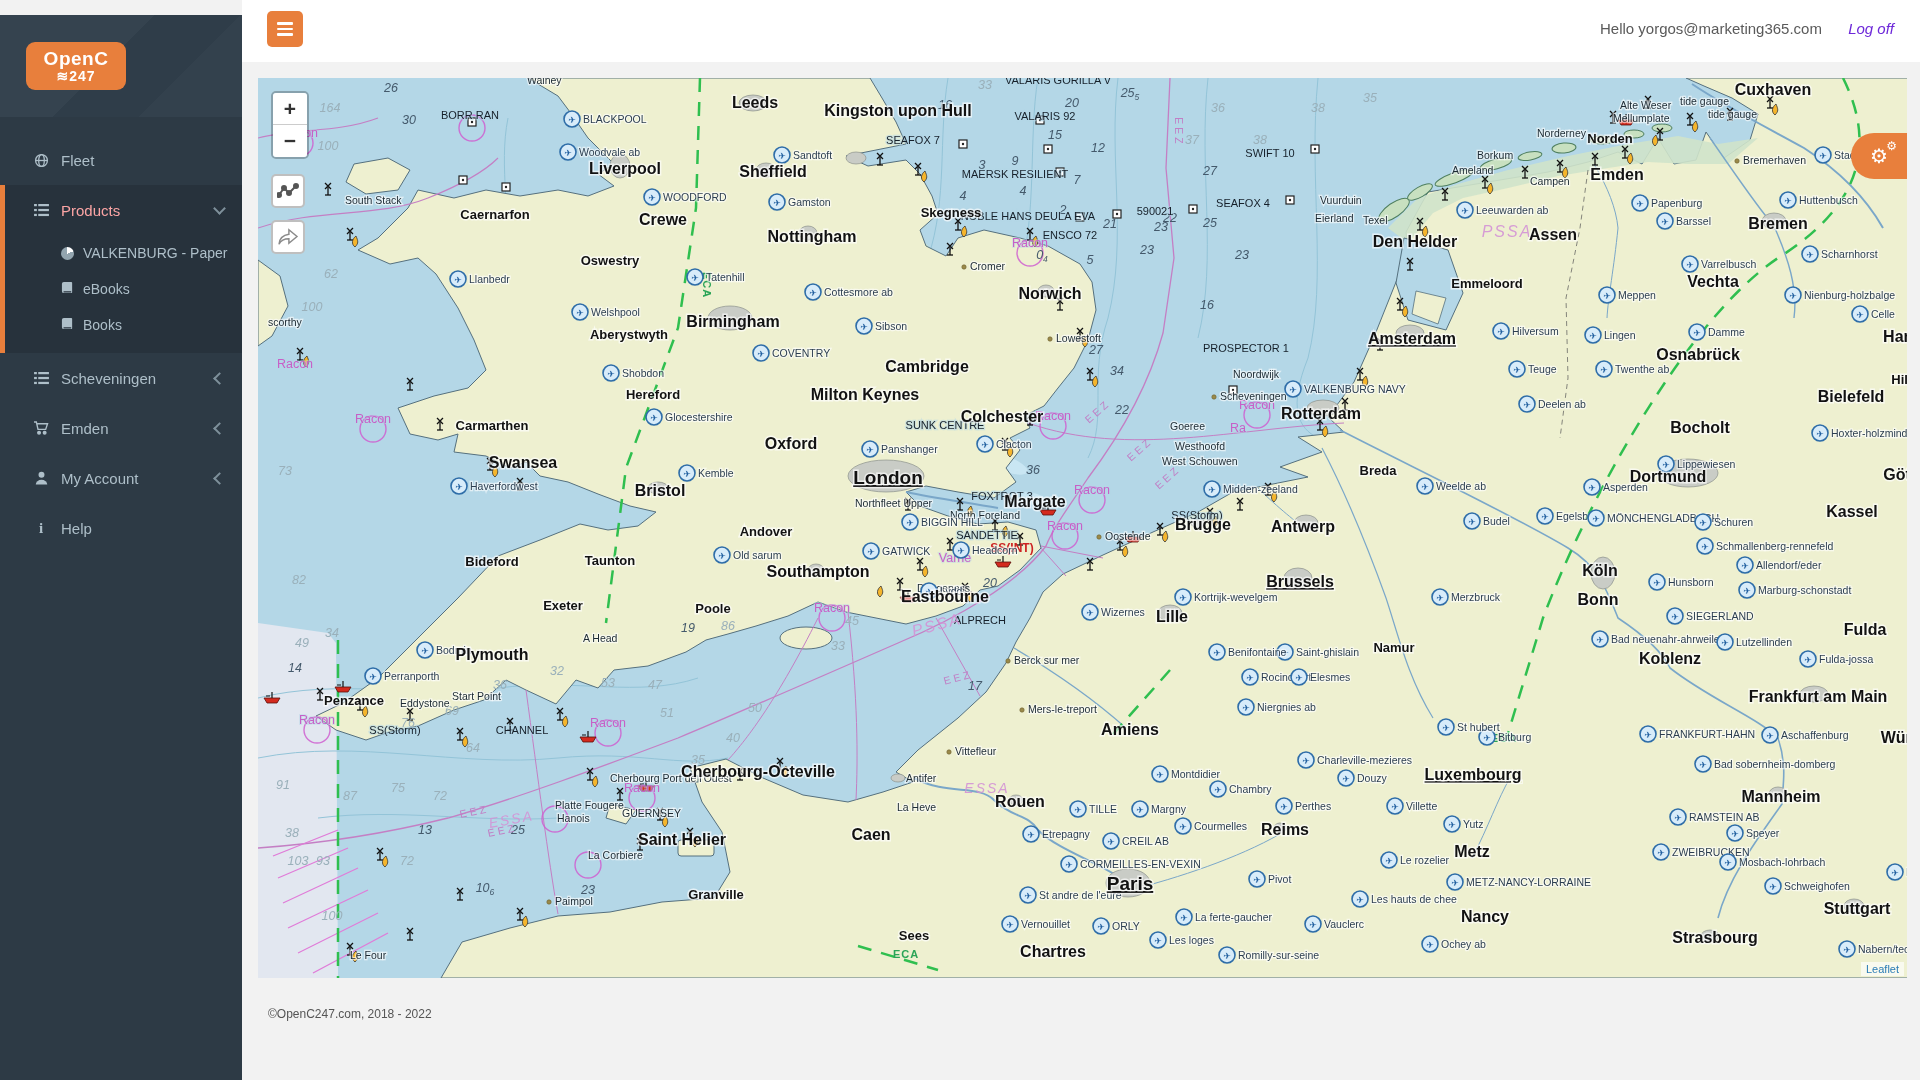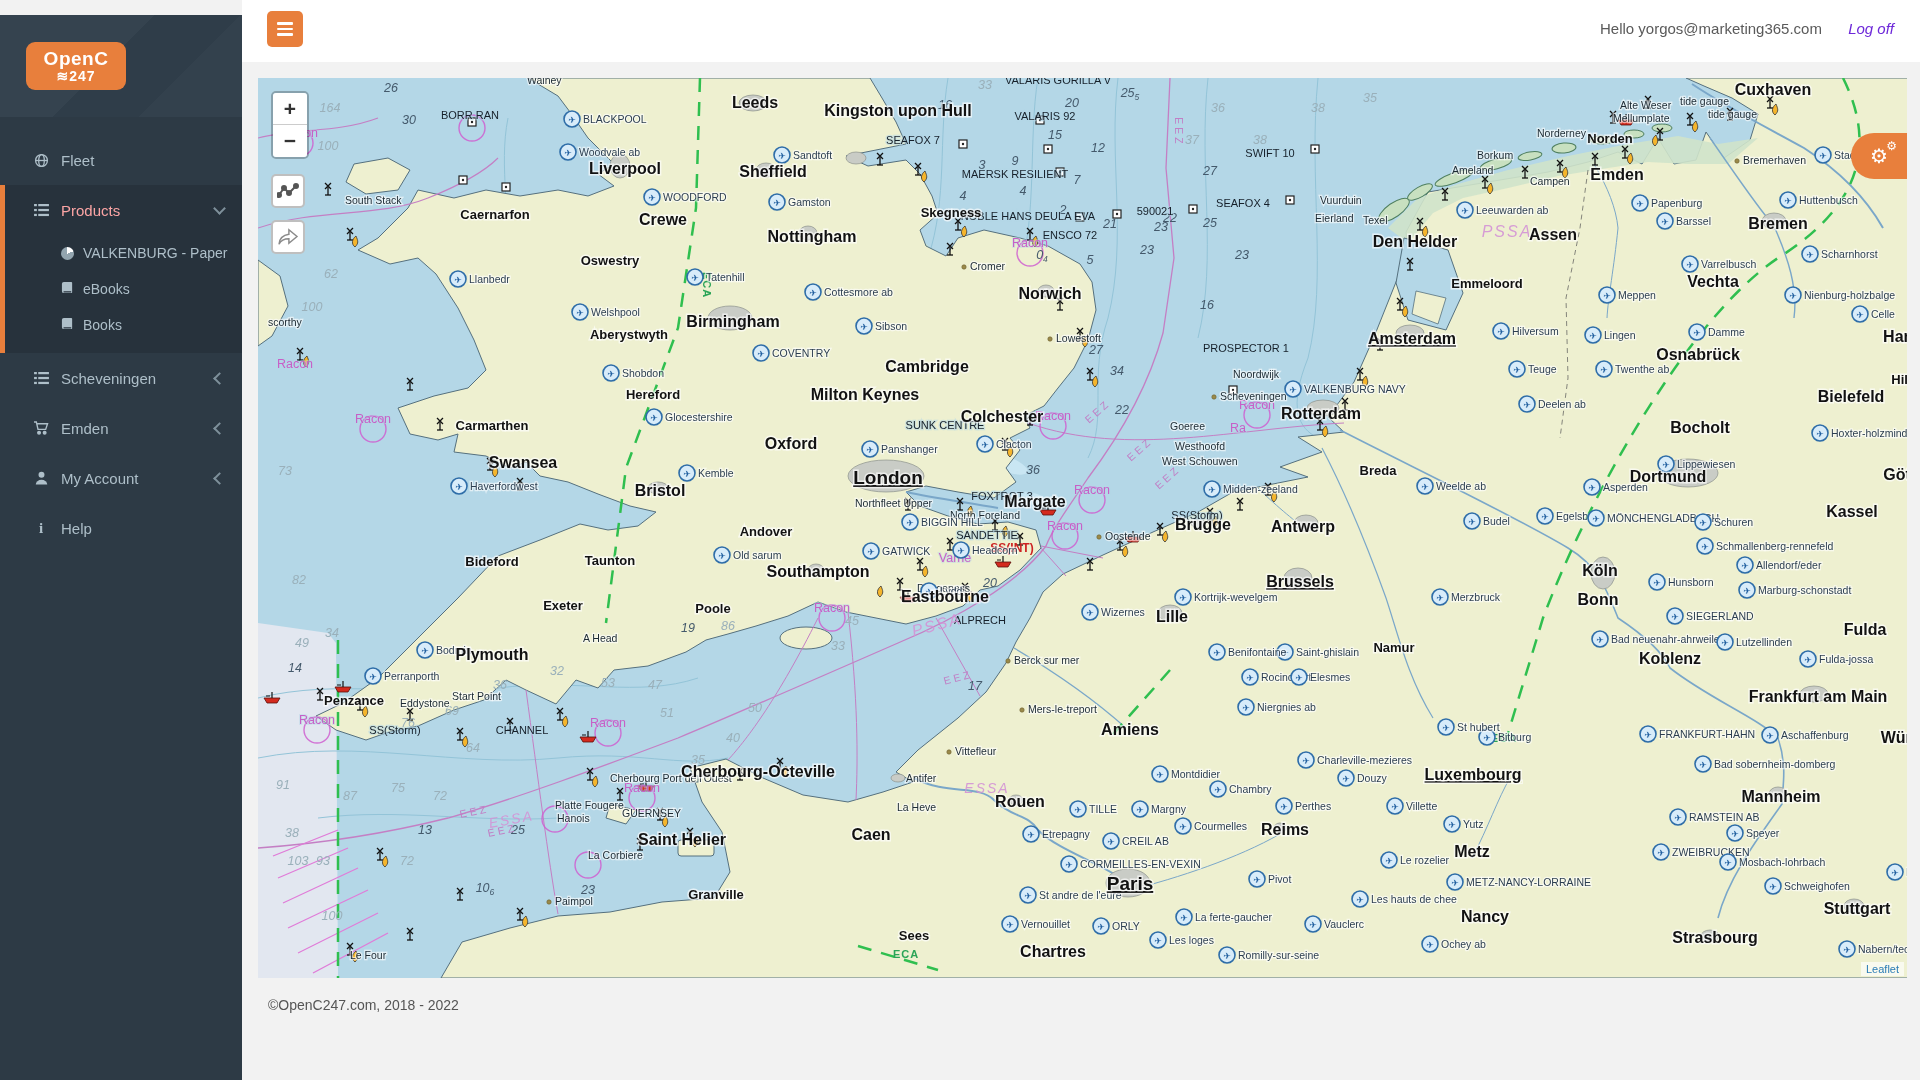--- a/index.html
+++ b/index.html
@@ -43,21 +43,21 @@
   .zoombox{position:absolute;left:13px;top:13px;width:34px;border:2px solid rgba(0,0,0,.25);border-radius:5px;overflow:hidden;z-index:4;}
   .zbtn{display:block;width:34px;height:32px;background:#fff;border:none;border-bottom:1px solid #ccc;font-size:21px;font-weight:bold;color:#333;cursor:pointer;line-height:30px;padding:0;}
   .zbtn:last-child{border-bottom:none;}
   .sqbtn{position:absolute;left:13px;width:34px;height:34px;background:#fff;border:2px solid rgba(0,0,0,.25);border-radius:5px;cursor:pointer;z-index:4;display:flex;align-items:center;justify-content:center;padding:0;}
   .btn-line{top:96px;}
   .btn-share{top:142px;}
   .gear-tab{position:absolute;right:0;top:55px;width:56px;height:46px;background:#e87f3c;border:none;border-radius:23px 0 0 23px;color:#fff;cursor:pointer;z-index:4;text-align:center;}
   .gear-tab .g1{font-size:20px;line-height:1;}
   .gear-tab .g2{font-size:12px;position:absolute;right:10px;top:6px;}
   .leaflet-attr{position:absolute;right:3px;bottom:2px;background:rgba(255,255,255,.65);padding:1px 5px;font-size:11px;color:#2a7cb5;z-index:4;cursor:pointer;}
-  .footer{padding:19px 0 0 26px;color:#555;font-size:14px;}
+  .footer{padding:29px 0 0 26px;color:#555;font-size:12px;}
   
   text{font-family:"Liberation Sans",sans-serif;}
   .city{font-weight:bold;fill:#121212;text-anchor:middle;paint-order:stroke;stroke:rgba(255,255,255,.65);stroke-width:3px;}
   .c2{font-size:13px;} .c3{font-size:16px;} .c4{font-size:19px;}
   .town{font-size:10.5px;fill:#1c2a33;paint-order:stroke;stroke:rgba(255,255,255,.6);stroke-width:2.5px;}
   .apt{font-size:10.5px;fill:#2c3e50;paint-order:stroke;stroke:rgba(255,255,255,.6);stroke-width:2.5px;}
   .depth{font-size:12.5px;font-style:italic;fill:#44596b;text-anchor:middle;}
   .depth.faded{fill:#9ab0ba;}
   .depth tspan{font-size:8.5px;}
   .seaname{font-size:11px;fill:#16202a;text-anchor:middle;paint-order:stroke;stroke:rgba(180,215,231,.55);stroke-width:2.5px;}

